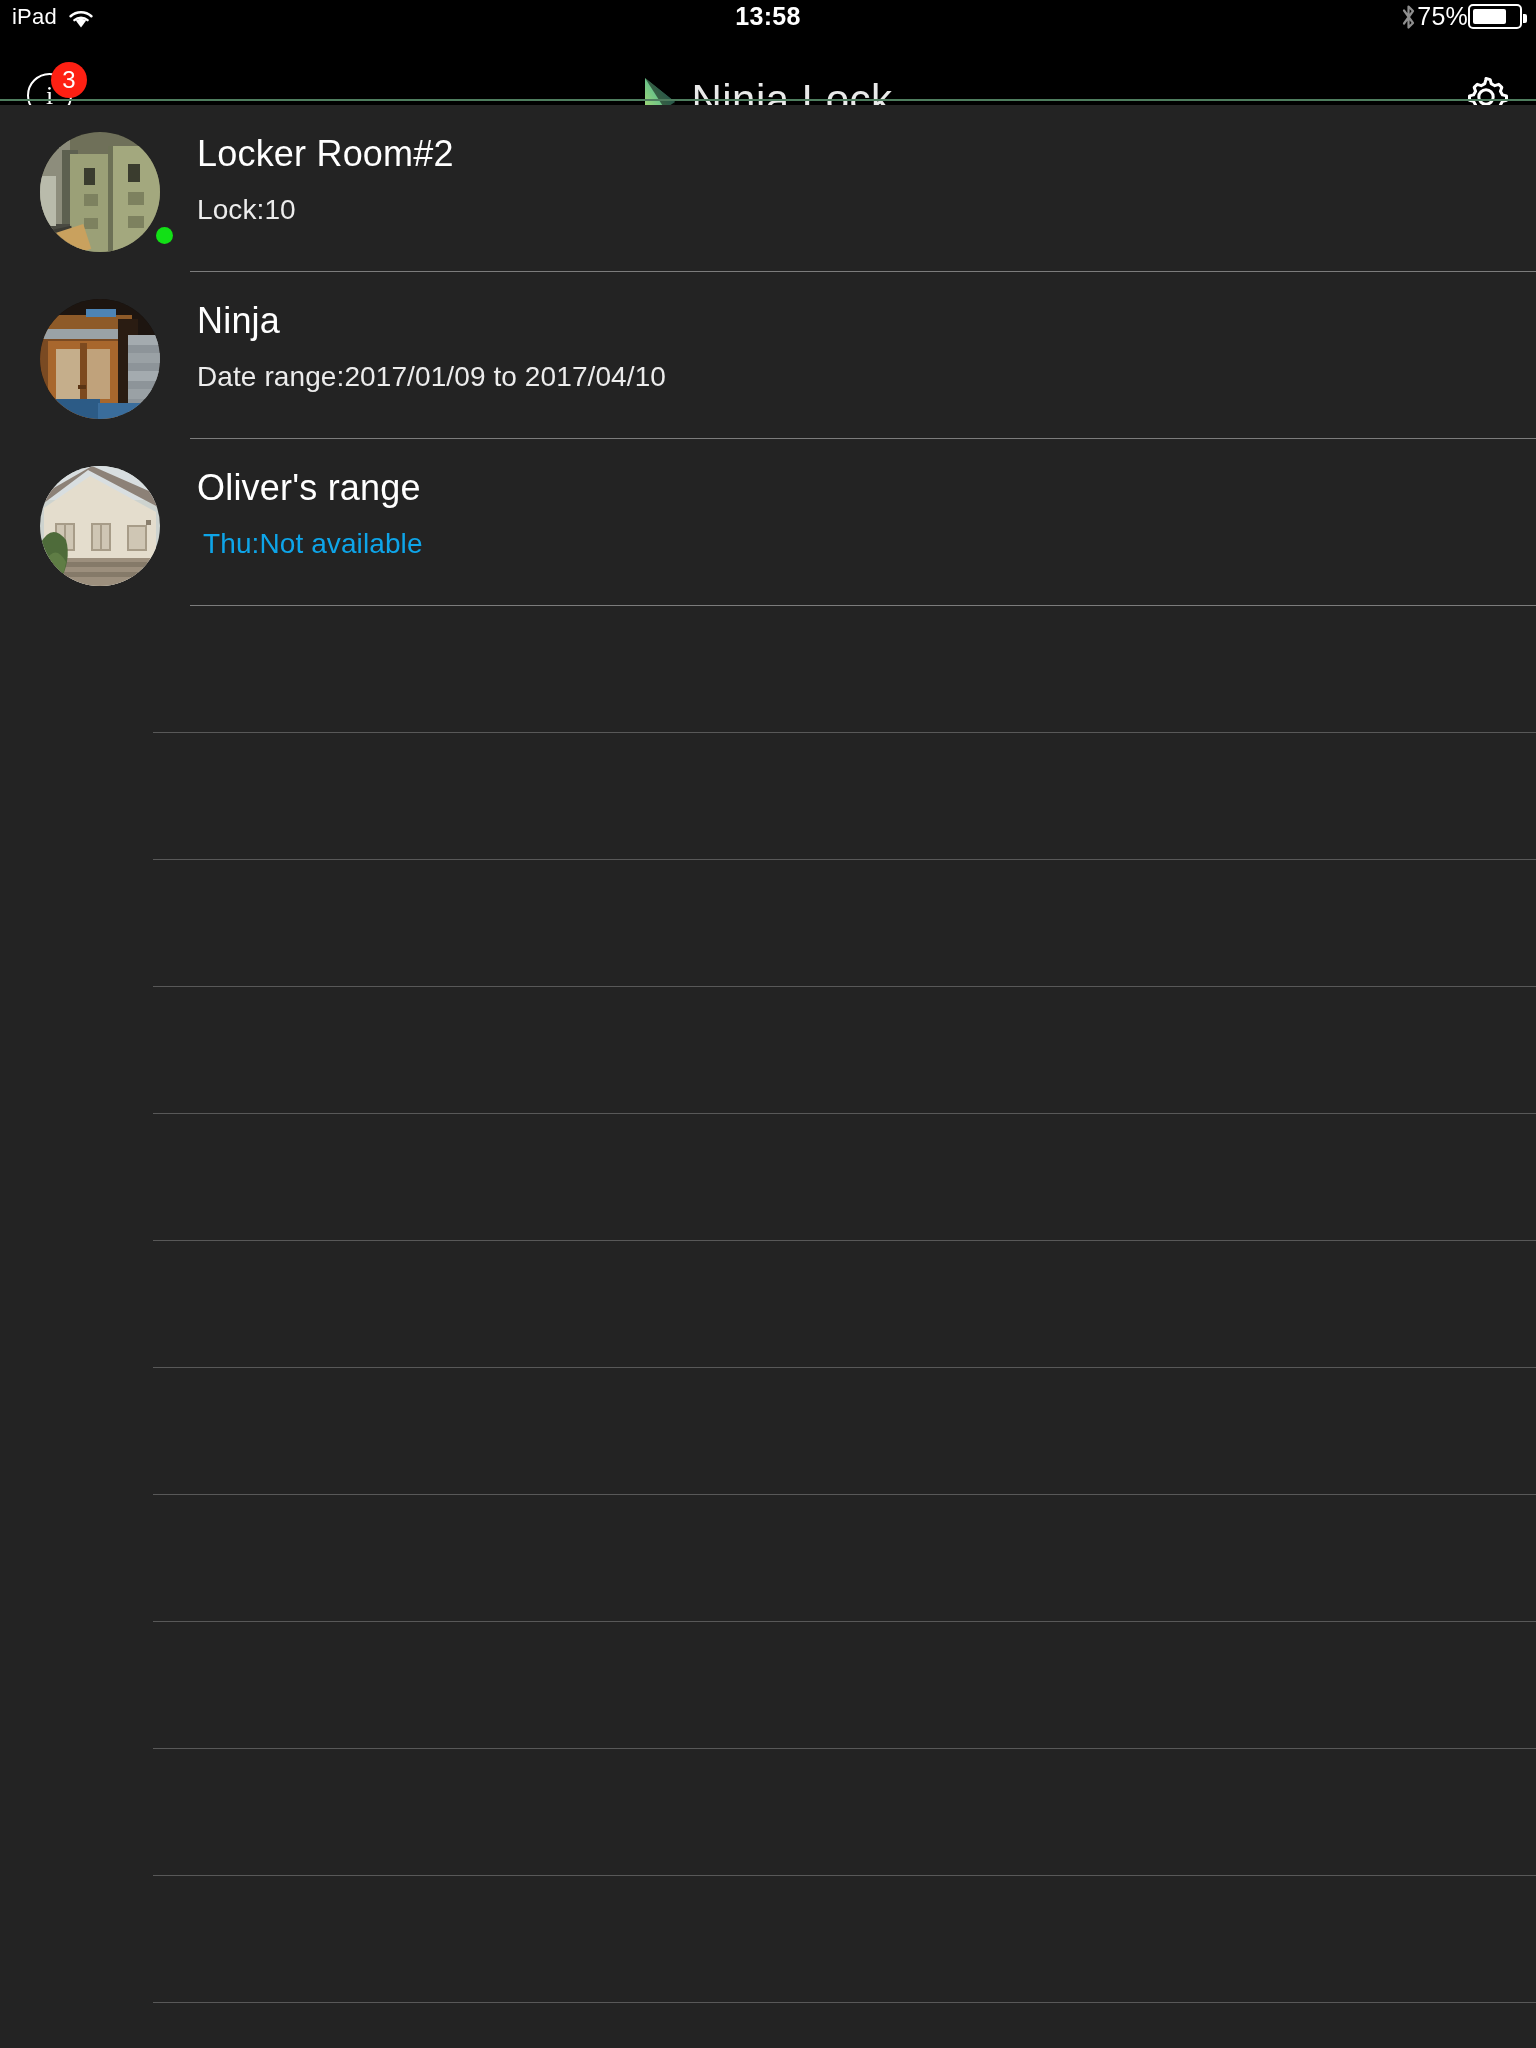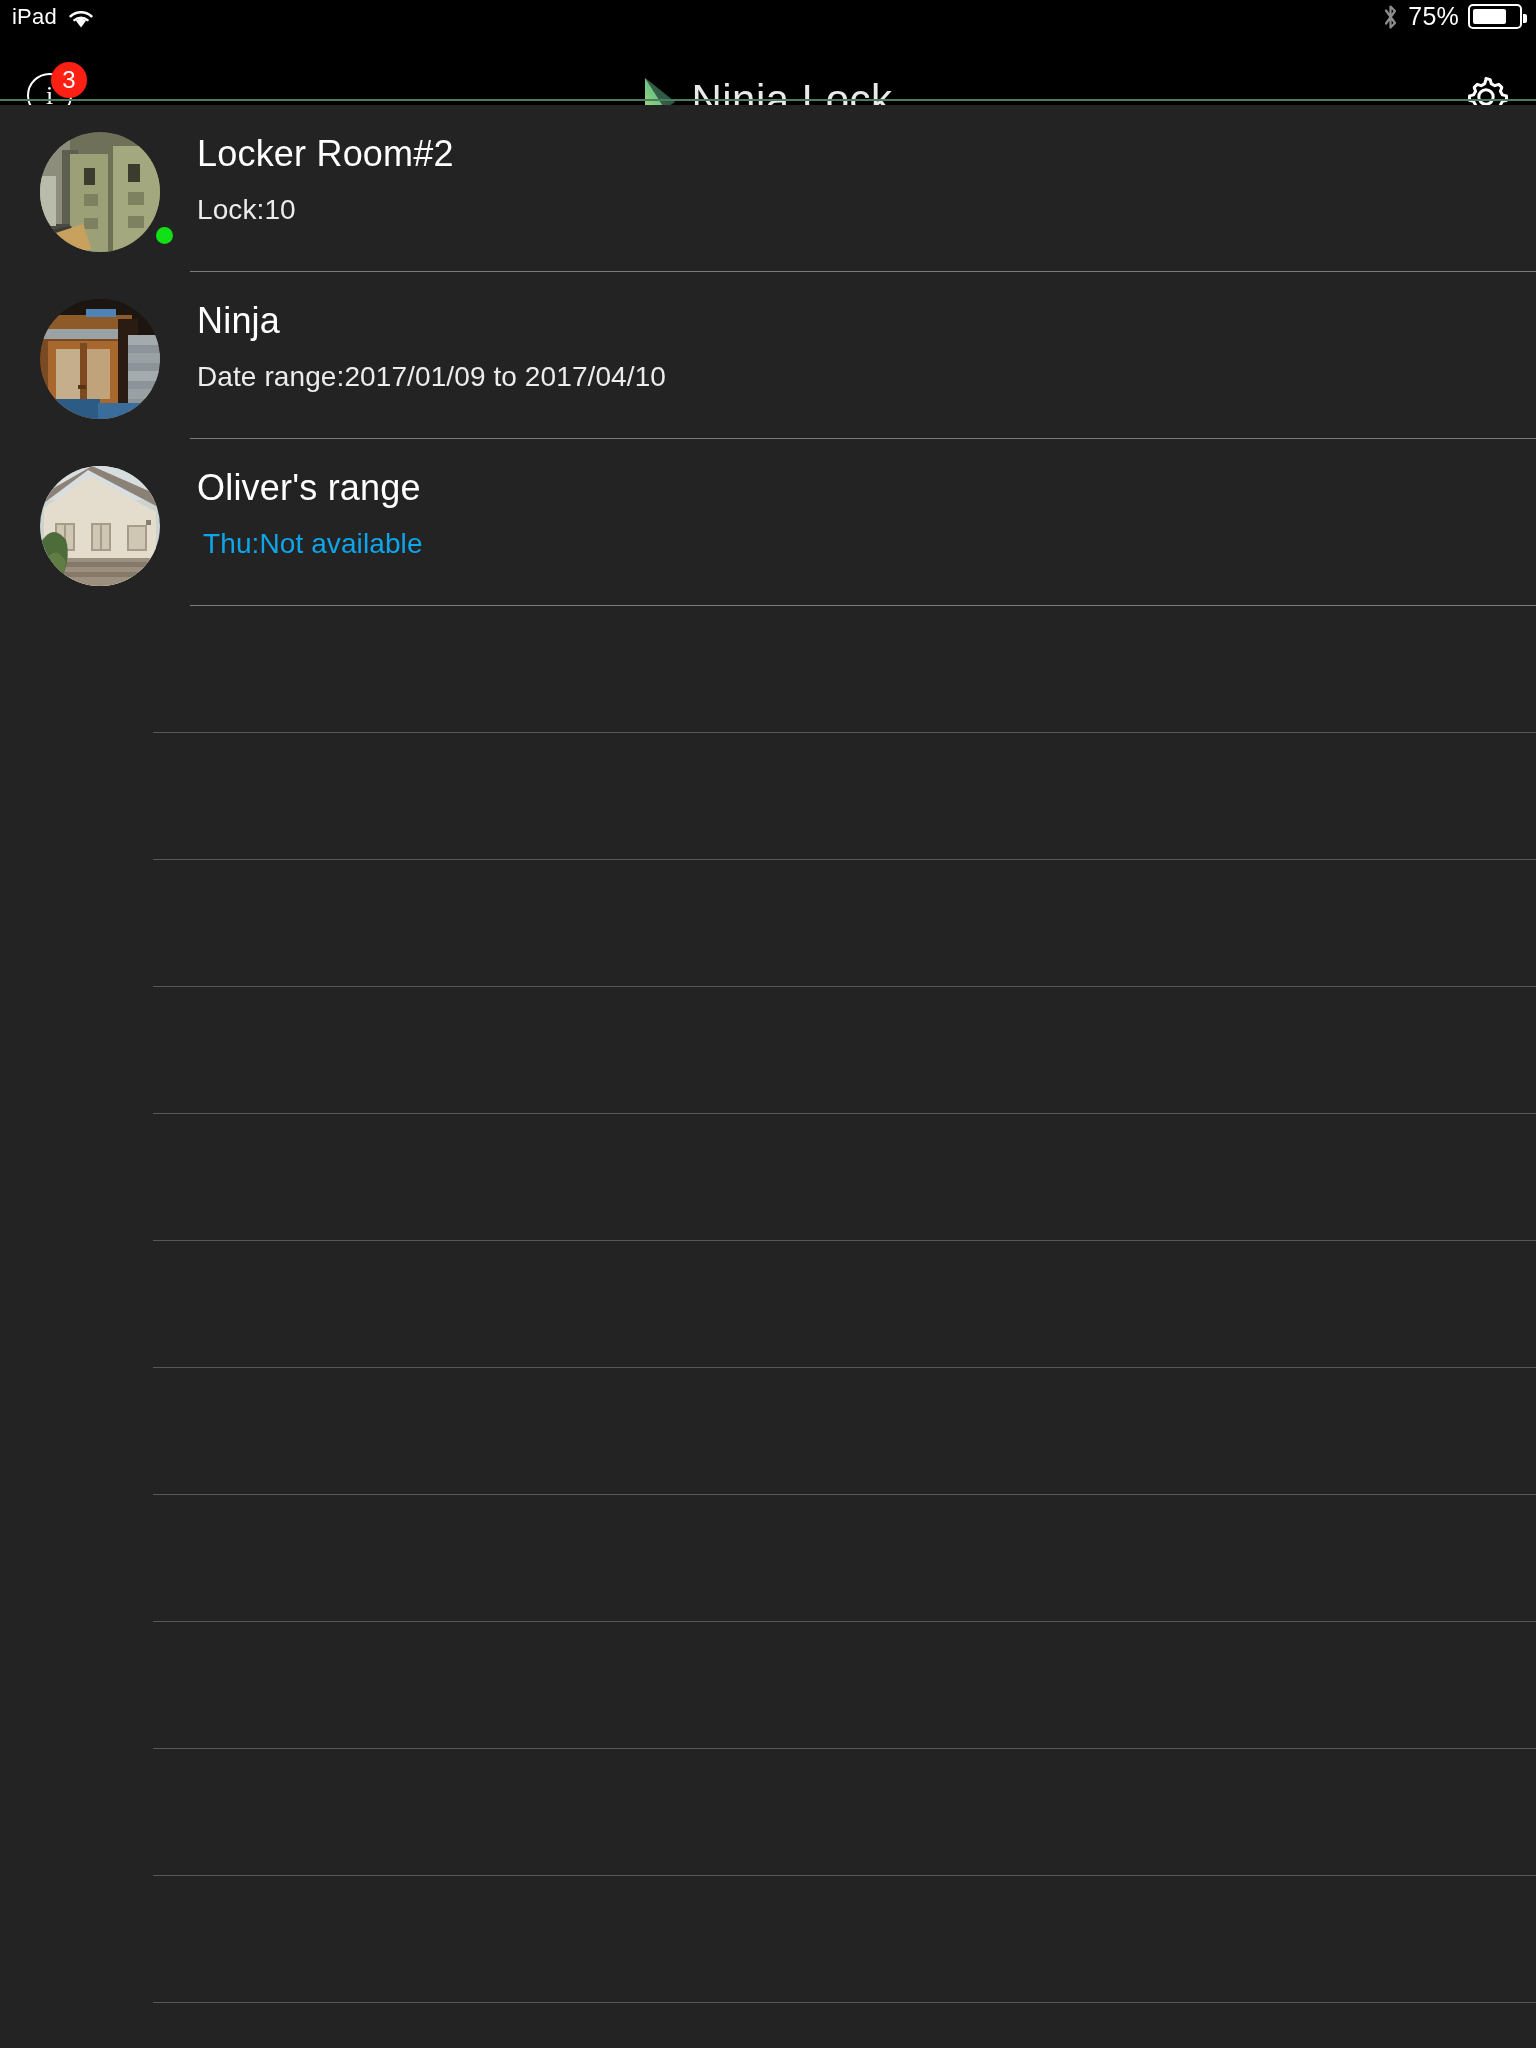--- a/index.html
+++ b/index.html
@@ -23,21 +23,21 @@
   }
   .sb-device{ font-size:22px; letter-spacing:.2px; color:#fff; line-height:27px; }
   .wifi-ico{ display:block; width:28px; height:21px; margin-top:4px; }
   .sb-time{
     position:absolute; left:0; top:2px; width:1536px;
     text-align:center; font-size:25px; font-weight:bold; color:#fff;
     letter-spacing:.3px;
   }
   .sb-right{
     position:absolute; right:14px; top:2px;
-    display:flex; align-items:center; gap:9px;
+    display:flex; align-items:center; 
   }
   .bt-ico{ display:block; width:17px; height:26px; }
   .sb-batt-pct{ font-size:25px; color:#fff; letter-spacing:.2px; }
   .batt{
     position:relative; width:54px; height:25px;
     border:2px solid #fff; border-radius:5px;
     display:flex; align-items:center;
   }
   .batt:after{
     content:""; position:absolute; right:-7px; top:8px;
@@ -132,20 +132,21 @@
     <span class="sb-device">iPad</span>
     <span>
       <svg class="wifi-ico" viewBox="0 0 28 21">
         <path d="M14 19.5 L8.8 12.6 A8.8 8.8 0 0 1 19.2 12.6 Z" fill="#ffffff"></path>
         <path d="M3.6 8.2 A15.5 15.5 0 0 1 24.4 8.2" stroke="#ffffff" stroke-width="2.6" fill="none" stroke-linecap="round"></path>
         <path d="M7.4 12.2 A10.2 10.2 0 0 1 20.6 12.2" stroke="#ffffff" stroke-width="2.4" fill="none" stroke-linecap="round"></path>
       </svg>
     </span>
   </div>
 
+  <div class="sb-time">13:58</div>
 
   <div class="sb-right">
     <span>
       <svg class="bt-ico" viewBox="0 0 17 26">
         <path d="M4 6.5 L13 19 L8.5 23.5 L8.5 2.5 L13 7 L4 19.5" stroke="#8e8e8e" stroke-width="2.2" fill="none" stroke-linejoin="round" stroke-linecap="round"></path>
       </svg>
     </span>
     <span class="sb-batt-pct">75%</span>
     <span class="batt">
       <span class="batt-fill" id="batt-fill" style="width: 33px;"></span>

